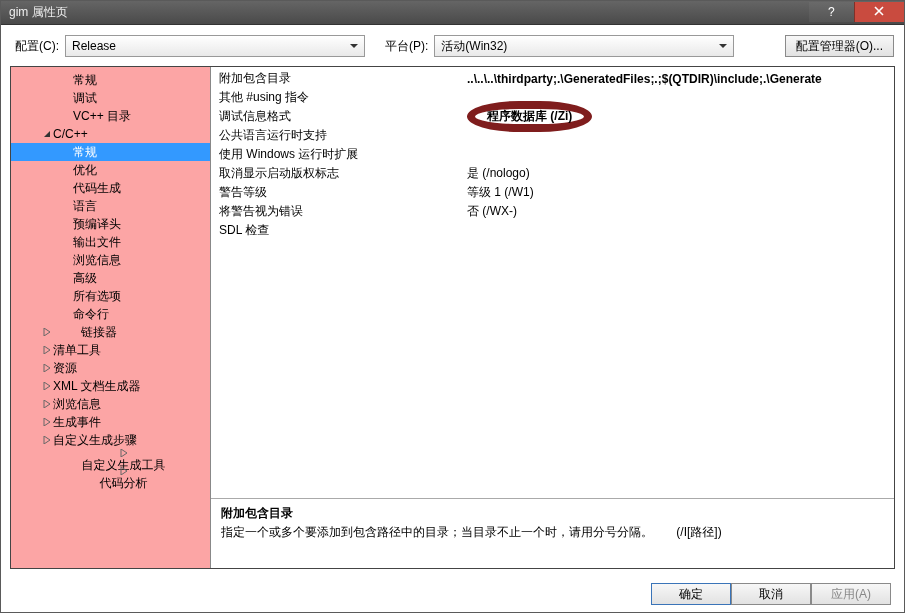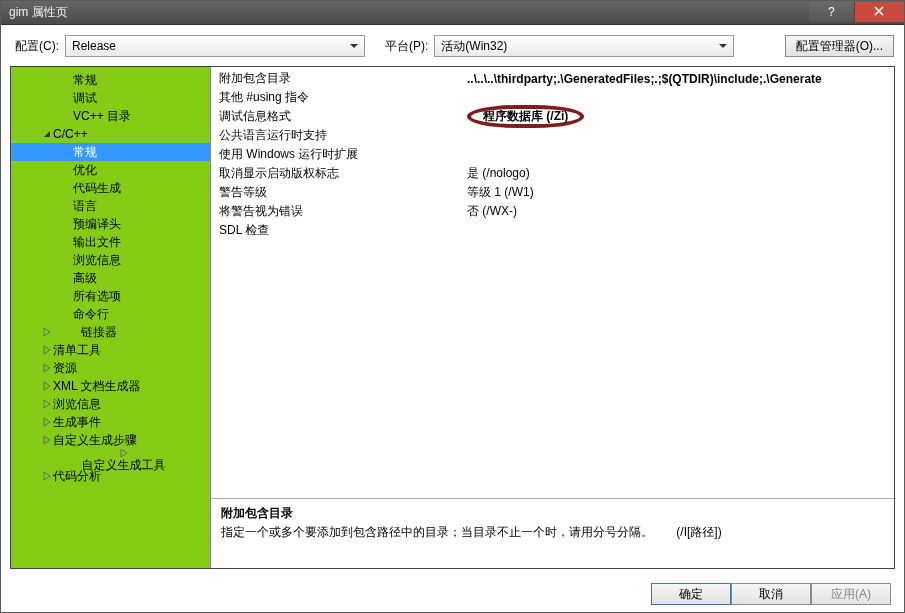--- a/index.html
+++ b/index.html
@@ -9,31 +9,31 @@
   .tbtn { width: 45px; height: 20px; display: flex; align-items: center; justify-content: center; margin-top:-2px;}
   .tbtn svg { display:block; }
   .close-btn { background: #c94b3f; width:50px; height:20px; border-left:1px solid #803028;}
   .help-btn { background: linear-gradient(#6a6a6a,#555);}
   .toolbar { height: 36px; display: flex; align-items: center; padding: 6px 10px 0 14px; gap: 6px; }
   .label { white-space: nowrap; }
   .combo { height: 22px; border: 1px solid #999; background: linear-gradient(#fff,#e9e9e9); display: flex; align-items: center; padding: 0 4px 0 6px; position: relative; }
   .combo::after { content:""; position:absolute; right:6px; top:50%; margin-top:-2px; border:4px solid transparent; border-top-color:#333; }
   .btn { height: 22px; border: 1px solid #8a8a8a; background: linear-gradient(#f7f7f7,#e2e2e2); padding: 0 10px; display:flex; align-items:center; white-space:nowrap;}
   .content { position: absolute; top: 66px; left: 10px; right: 10px; bottom: 44px; display: flex; gap: 0; border:1px solid #444;}
-  .tree { width: 200px; border-right: 1px solid #888; overflow: auto; padding: 4px 0; background:#84cc16;}
+  .tree { width: 200px; border-right: 1px solid #888; overflow: auto; padding: 4px 0; background:#fca5a5;}
   .tree-item { display: flex; align-items: center; height: 18px; padding-right: 4px; cursor: default; white-space:nowrap;}
   .tree-item.selected { background: #3399ff; color: #fff; }
   .arrow { width: 12px; display:inline-flex; justify-content:center; color:#555;}
   .arrow svg{display:block;}
   .props { flex: 1; display:flex; flex-direction:column; background:#fff;}
   .props-grid { flex:1; overflow:hidden; padding: 2px 0 0 0;}
   .prop-row { display:flex; height:19px; align-items:center;}
   .prop-name { width: 252px; padding-left: 8px; }
   .prop-val { flex:1; padding-left:4px; overflow:hidden; text-overflow:ellipsis; white-space:nowrap;}
-  .highlighted { border: 4px solid #7f1d1d; border-radius: 50%/60%; padding: 0 12px; display:inline-block; line-height:15px;}
+  .highlighted { border: 8px solid #7f1d1d; border-radius: 50%/60%; padding: 0 12px; display:inline-block; line-height:15px;}
   .bold { font-weight: bold; }
   .desc-box { border-top:1px solid #aaa; padding: 6px 10px 10px 10px; height:70px;}
   .desc-title { font-weight:bold; margin-bottom:2px;}
   .footer { position:absolute; bottom:8px; right:14px; display:flex; }
   .footer .btn { min-width:80px; justify-content:center;}
   .watermark { position:absolute; right:30px; bottom:90px; color:#c9c9c9; font-size:16px; letter-spacing:1px; pointer-events:none;}
 </style>
 </head>
 <body>
 
@@ -186,21 +186,21 @@
         <span>自定义生成步骤</span>
       </div>
       <div class="tree-item" style="padding-left: 30px; flex-direction: column;">
         <span class="arrow">
           <svg width="8" height="8">
             <path d="M1 0 L7 4 L1 8 Z" fill="none" stroke="#666"></path>
           </svg>
         </span>
         <span>自定义生成工具</span>
       </div>
-      <div class="tree-item" style="padding-left: 30px;">
+      <div class="tree-item" style="padding-left: 30px; flex-direction: column;">
         <span class="arrow">
           <svg width="8" height="8">
             <path d="M1 0 L7 4 L1 8 Z" fill="none" stroke="#666"></path>
           </svg>
         </span>
         <span>代码分析</span>
       </div>
     </div>
   <div class="props">
     <div class="props-grid" id="props">

